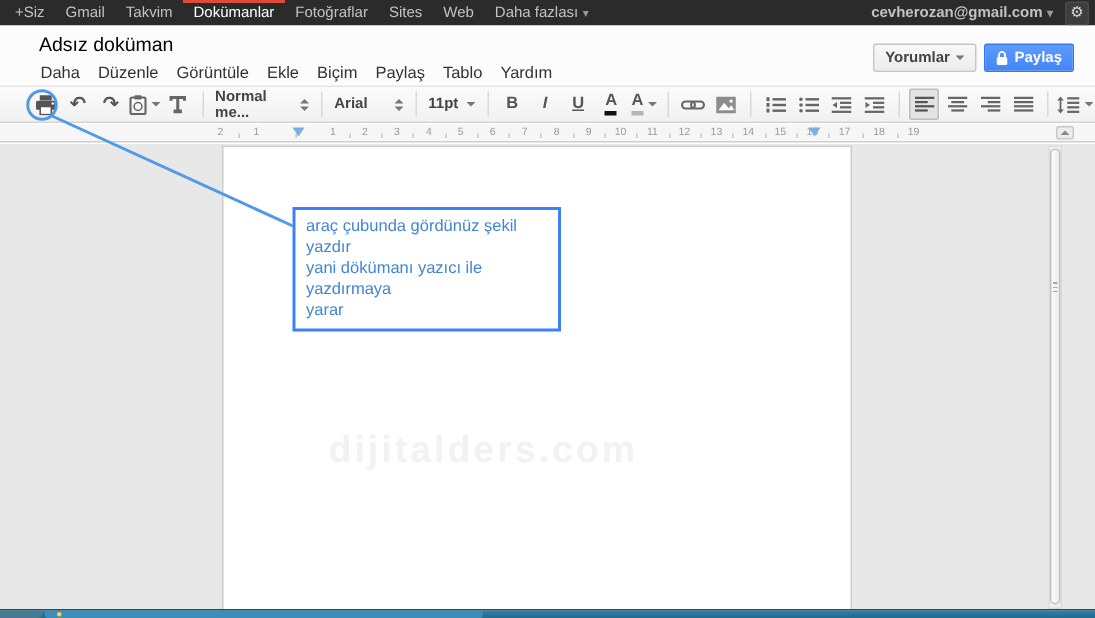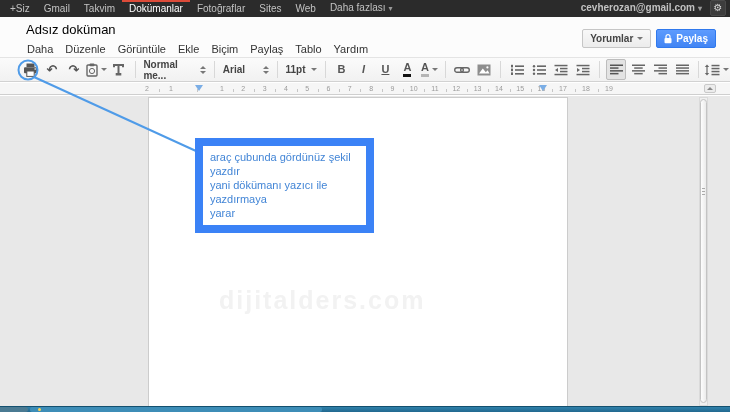--- a/index.html
+++ b/index.html
@@ -1,21 +1,21 @@
 <!DOCTYPE html>
 <html><head>
 <meta charset="utf-8">
 <style>
   html,body{margin:0;padding:0;background:#999;}
   .screen{position:relative;width:730px;height:412px;background:#fff;overflow:hidden;
           font-family:"Liberation Sans",sans-serif;-webkit-font-smoothing:antialiased;}
 
   
   .topbar{position:absolute;top:0;left:0;right:0;height:17px;background:#2b2b2b;
-          display:flex;align-items:flex-end;padding-left:3px;font-size:10px;color:#c2c2c2;}
+          display:flex;align-items:center;padding-left:3px;font-size:10px;color:#c2c2c2;}
   .tb-item{padding:0 7px;line-height:17px;cursor:pointer;white-space:nowrap;}
   .tb-item.active{color:#fff;font-weight:normal;box-shadow:inset 0 2px 0 #dd4b39;}
   .tb-right{margin-left:auto;display:flex;align-items:center;gap:6px;padding-right:4px;font-weight:bold;}
   .tb-caret{font-size:8px;color:#999;margin-left:3px;}
   .gear-btn{width:14px;height:14px;background:#3d3d3d;border:1px solid #4a4a4a;border-radius:2px;
             color:#d5d5d5;font-size:10px;line-height:13px;text-align:center;cursor:pointer;
             font-family:"DejaVu Sans",sans-serif;}
 
   
   .header{position:absolute;top:17px;left:0;right:0;height:40px;background:#fcfcfc;}
@@ -76,21 +76,21 @@
          background:repeating-linear-gradient(#aaa 0,#aaa 1px,transparent 1px,transparent 3px);}
   .compact-toggle{position:absolute;left:704px;top:84px;width:12px;height:9px;background:#ececec;
                   border:1px solid #c9c9c9;border-radius:2px;box-sizing:border-box;cursor:pointer;
                   display:flex;align-items:center;justify-content:center;}
   .compact-toggle i{width:0;height:0;border-left:3px solid transparent;border-right:3px solid transparent;
                     border-bottom:3px solid #888;}
 
   
   .ann-svg{position:absolute;top:0;left:0;pointer-events:none;}
   .callout{position:absolute;left:195px;top:138px;width:179px;box-sizing:border-box;
-           border:8px solid #3b82f6;background:#fff;padding:4px 7px 5px;
+           border:2px solid #3b82f6;background:#fff;padding:4px 7px 5px;
            font-size:11px;line-height:14px;color:#4285d6;}
 
   
   .taskbar{position:absolute;left:0;right:0;bottom:0;height:6px;
            background:linear-gradient(#2f81ab,#22688f);border-top:1px solid #14506f;box-sizing:border-box;}
   .tk-start{position:absolute;left:0;top:0;bottom:0;width:28px;background:#4a7a92;
             border-radius:0 3px 3px 0;cursor:pointer;}
   .tk-win{position:absolute;left:30px;top:0;bottom:0;width:292px;background:#3d8db7;
           border-radius:2px;cursor:pointer;}
   .tk-dot{position:absolute;left:38px;top:1px;width:3px;height:3px;border-radius:50%;background:#ffd24a;}

